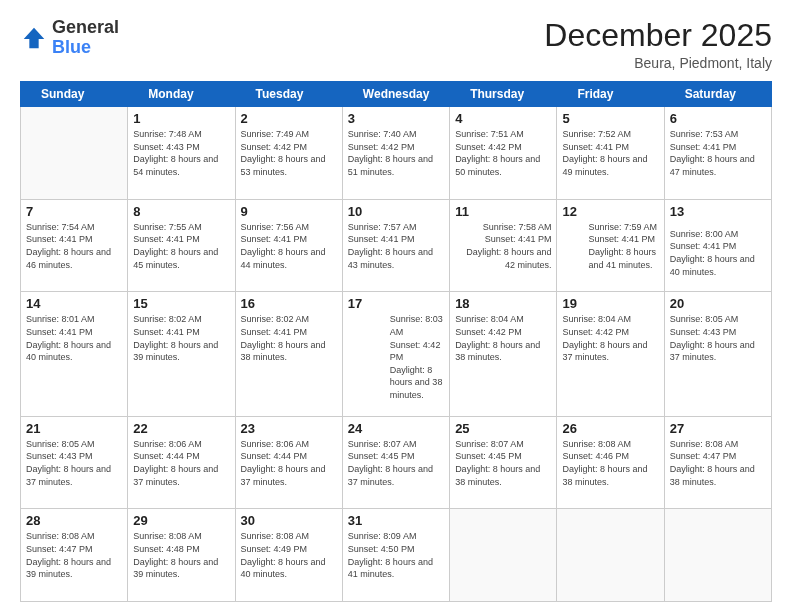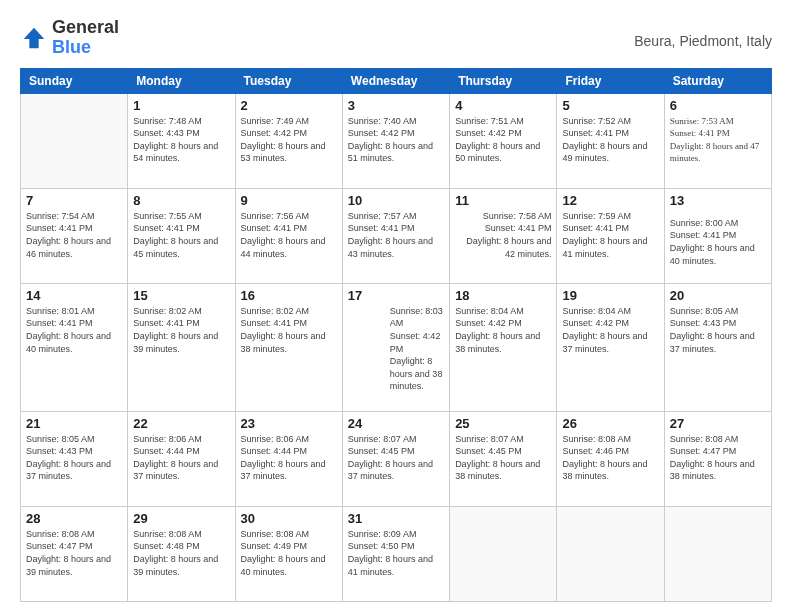--- a/index.html
+++ b/index.html
@@ -44,35 +44,35 @@
     }
     .month-title {
       font-size: 32px;
       font-weight: 300;
       color: #222;
       line-height: 1.1;
     }
     .subtitle {
       font-size: 14px;
       color: #555;
-      margin-top: 15px;
+      margin-top: 2px;
     }
     .calendar {
       flex: 1;
       border: 1px solid #ccc;
       border-collapse: collapse;
       width: 100%;
       table-layout: fixed;
     }
     .calendar th {
       background: #1565c0;
       color: #fff;
       font-size: 12px;
       font-weight: bold;
-      padding: 5px 8px;
+      padding: 5px 20px;
       text-align: left;
       border: 1px solid #1565c0;
     }
     .calendar td {
       border: 1px solid #ccc;
       vertical-align: top;
       padding: 4px 5px;
       font-size: 9.5px;
       color: #333;
       height: 85px;
@@ -101,20 +101,21 @@
         <polygon points="15,4 26,16 20,16 20,26 10,26 10,16 4,16" fill="#1565c0"></polygon>
       </svg>
       <div>
         <div class="logo-text">
           <span class="logo-general">General</span><br>
           <span class="logo-blue">Blue</span>
         </div>
       </div>
     </div>
     <div class="title-block">
+      <div class="month-title">December 2025</div>
       <div class="subtitle">Beura, Piedmont, Italy</div>
     </div>
   </div>
 
   <table class="calendar">
     <thead>
       <tr>
         <th>Sunday</th>
         <th>Monday</th>
         <th>Tuesday</th>
@@ -152,21 +153,21 @@
 Daylight: 8 hours and 50 minutes.</div>
           </td>
           <td>
             <span class="day-num">5</span>
             <div class="cell-text" style="white-space: pre-line;">Sunrise: 7:52 AM
 Sunset: 4:41 PM
 Daylight: 8 hours and 49 minutes.</div>
           </td>
           <td>
             <span class="day-num">6</span>
-            <div class="cell-text" style="white-space: pre-line; font-family: Liberation Serif, serif;">Sunrise: 7:53 AM
+            <div class="cell-text" style="white-space: pre-line;">Sunrise: 7:53 AM
 Sunset: 4:41 PM
 Daylight: 8 hours and 47 minutes.</div>
           </td>
         </tr>
         <tr>
           <td>
             <span class="day-num">7</span>
             <div class="cell-text" style="white-space: pre-line;">Sunrise: 7:54 AM
 Sunset: 4:41 PM
 Daylight: 8 hours and 46 minutes.</div>
@@ -190,21 +191,21 @@
 Daylight: 8 hours and 43 minutes.</div>
           </td>
           <td>
             <span class="day-num">11</span>
             <div class="cell-text" style="white-space: pre-line; text-align: right;">Sunrise: 7:58 AM
 Sunset: 4:41 PM
 Daylight: 8 hours and 42 minutes.</div>
           </td>
           <td>
             <span class="day-num">12</span>
-            <div class="cell-text" style="white-space: pre-line;">Sunrise: 7:59 AM
+            <div class="cell-text" style="white-space: pre-line; margin-left: 26px;">Sunrise: 7:59 AM
 Sunset: 4:41 PM
 Daylight: 8 hours and 41 minutes.</div>
           </td>
           <td>
             <span class="day-num">13</span>
             <div class="cell-text" style="white-space: pre-line; margin-top: 9px;">Sunrise: 8:00 AM
 Sunset: 4:41 PM
 Daylight: 8 hours and 40 minutes.</div>
           </td>
         </tr>

